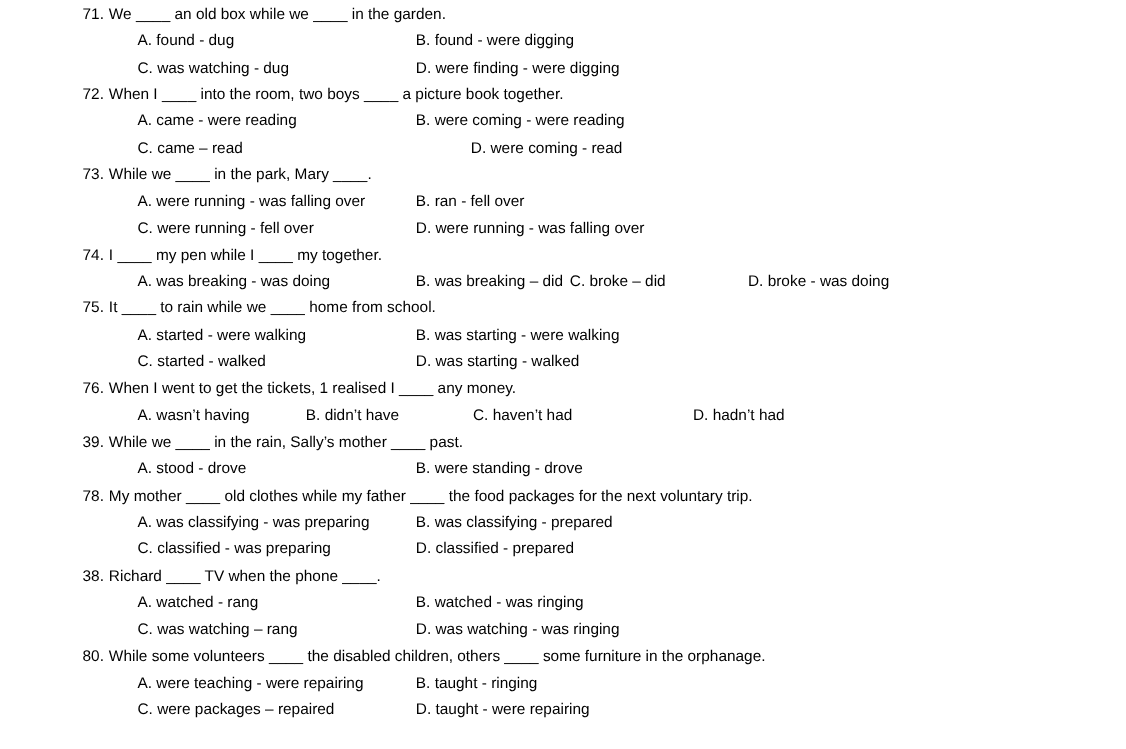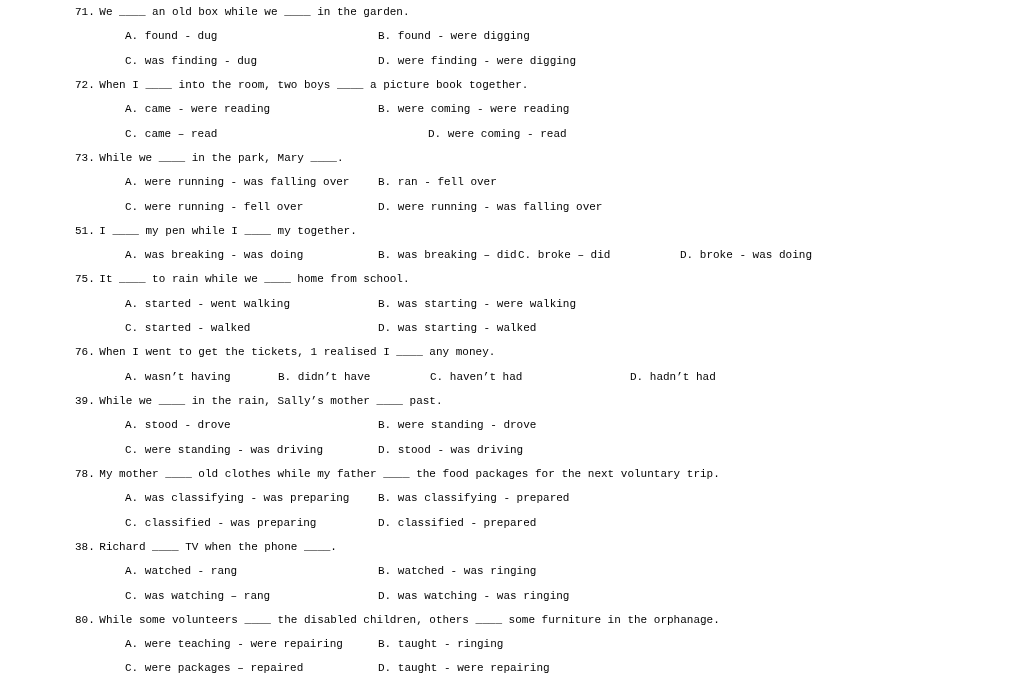--- a/index.html
+++ b/index.html
@@ -6,22 +6,22 @@
     margin: 0;
     padding: 0;
     background: #ffffff;
   }
   .page {
     position: relative;
     width: 1024px;
     height: 681px;
     background: #ffffff;
     color: #000000;
-    font-family: Liberation Mono, monospace;
-    font-size: 11px;
+    font-family: Liberation Sans, sans-serif;
+    font-size: 14px;
     overflow: hidden;
   }
   .line {
     position: relative;
     height: 24.32px;
     line-height: 24.32px;
     white-space: nowrap;
   }
   .stem-line {
     padding-left: 75px;
@@ -42,21 +42,21 @@
 
   <div class="q">
     <div class="line stem-line">
       <span class="qnum">71.</span><span>We ____ an old box while we ____ in the garden.</span>
     </div>
     <div class="line">
       <span class="opt" style="left:125px">A. found - dug</span>
       <span class="opt" style="left:378px">B. found - were digging</span>
     </div>
     <div class="line">
-      <span class="opt" style="left:125px">C. was finding - dug</span>
+      <span class="opt" style="left:125px">C. was watching - dug</span>
       <span class="opt" style="left:378px">D. were finding - were digging</span>
     </div>
   </div>
 
   <div class="q">
     <div class="line stem-line">
       <span class="qnum">72.</span><span>When I ____ into the room, two boys ____ a picture book together.</span>
     </div>
     <div class="line">
       <span class="opt" style="left:125px">A. came - were reading</span>
@@ -77,36 +77,36 @@
       <span class="opt" style="left:378px">B. ran - fell over</span>
     </div>
     <div class="line">
       <span class="opt" style="left:125px">C. were running - fell over</span>
       <span class="opt" style="left:378px">D. were running - was falling over</span>
     </div>
   </div>
 
   <div class="q">
     <div class="line stem-line">
-      <span class="qnum">51.</span><span>I ____ my pen while I ____ my together.</span>
+      <span class="qnum">74.</span><span>I ____ my pen while I ____ my together.</span>
     </div>
     <div class="line">
       <span class="opt" style="left:125px">A. was breaking - was doing</span>
       <span class="opt" style="left:378px">B. was breaking – did</span>
       <span class="opt" style="left:518px">C. broke – did</span>
       <span class="opt" style="left:680px">D. broke - was doing</span>
     </div>
   </div>
 
   <div class="q">
     <div class="line stem-line">
       <span class="qnum">75.</span><span>It ____ to rain while we ____ home from school.</span>
     </div>
     <div class="line">
-      <span class="opt" style="left:125px">A. started - went walking</span>
+      <span class="opt" style="left:125px">A. started - were walking</span>
       <span class="opt" style="left:378px">B. was starting - were walking</span>
     </div>
     <div class="line">
       <span class="opt" style="left:125px">C. started - walked</span>
       <span class="opt" style="left:378px">D. was starting - walked</span>
     </div>
   </div>
 
   <div class="q">
     <div class="line stem-line">
@@ -120,24 +120,20 @@
     </div>
   </div>
 
   <div class="q">
     <div class="line stem-line">
       <span class="qnum">39.</span><span>While we ____ in the rain, Sally’s mother ____ past.</span>
     </div>
     <div class="line">
       <span class="opt" style="left:125px">A. stood - drove</span>
       <span class="opt" style="left:378px">B. were standing - drove</span>
-    </div>
-    <div class="line">
-      <span class="opt" style="left:125px">C. were standing - was driving</span>
-      <span class="opt" style="left:378px">D. stood - was driving</span>
     </div>
   </div>
 
   <div class="q">
     <div class="line stem-line">
       <span class="qnum">78.</span><span>My mother ____ old clothes while my father ____ the food packages for the next voluntary trip.</span>
     </div>
     <div class="line">
       <span class="opt" style="left:125px">A. was classifying - was preparing</span>
       <span class="opt" style="left:378px">B. was classifying - prepared</span>

